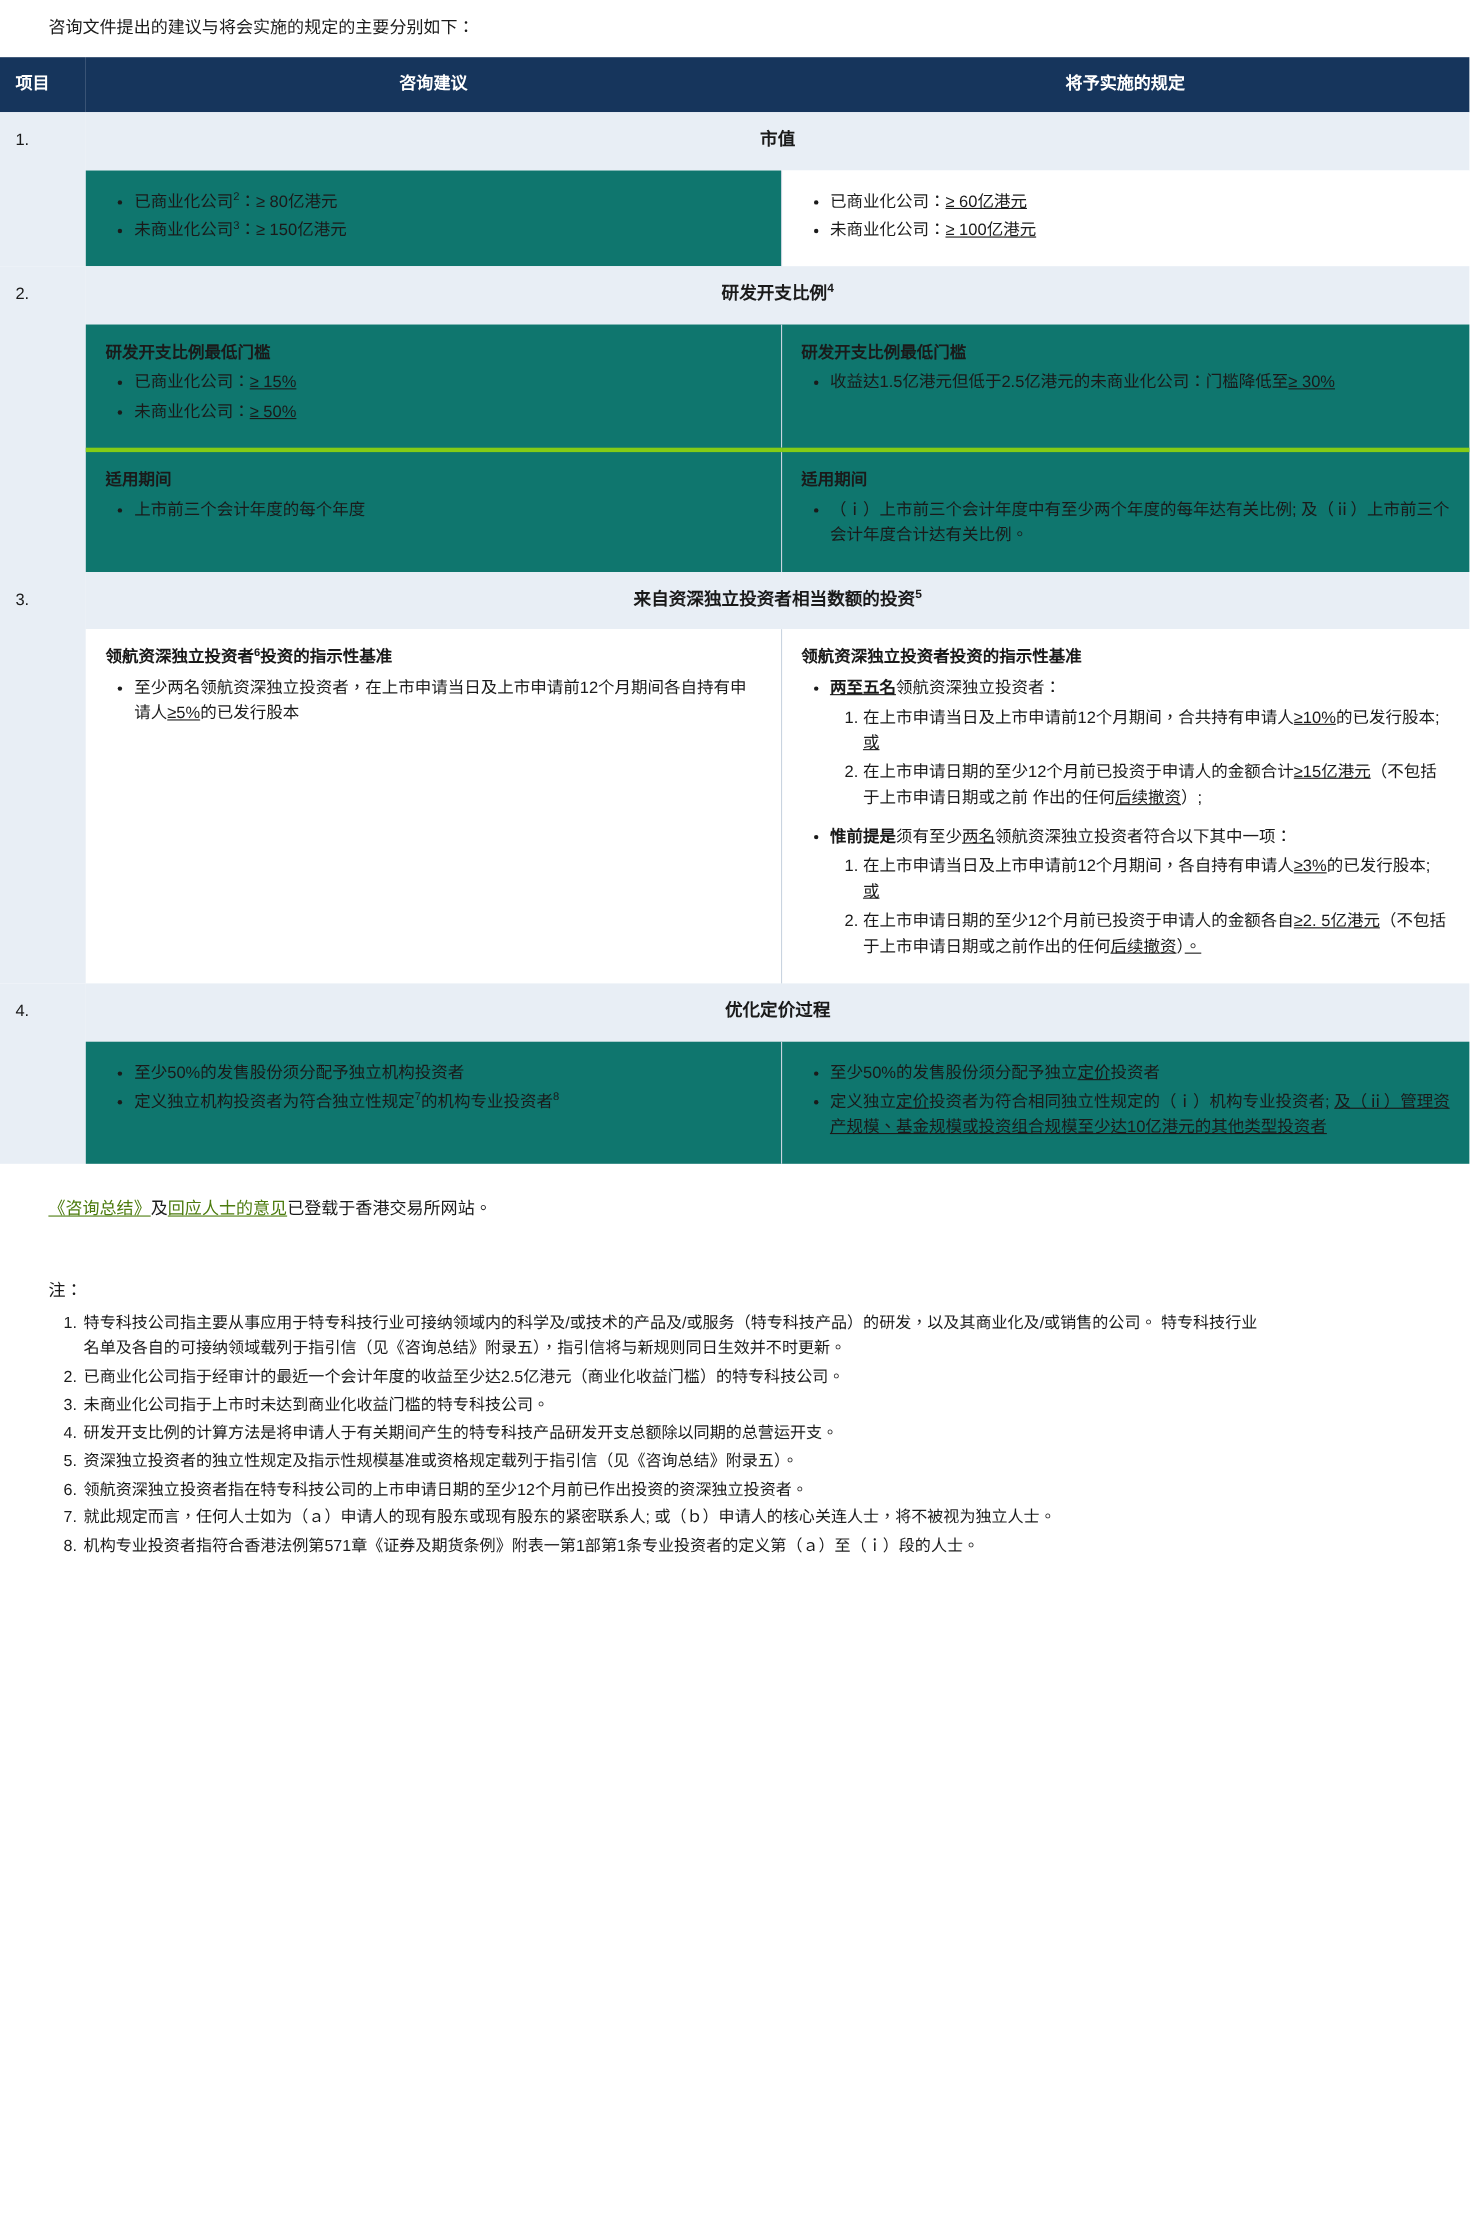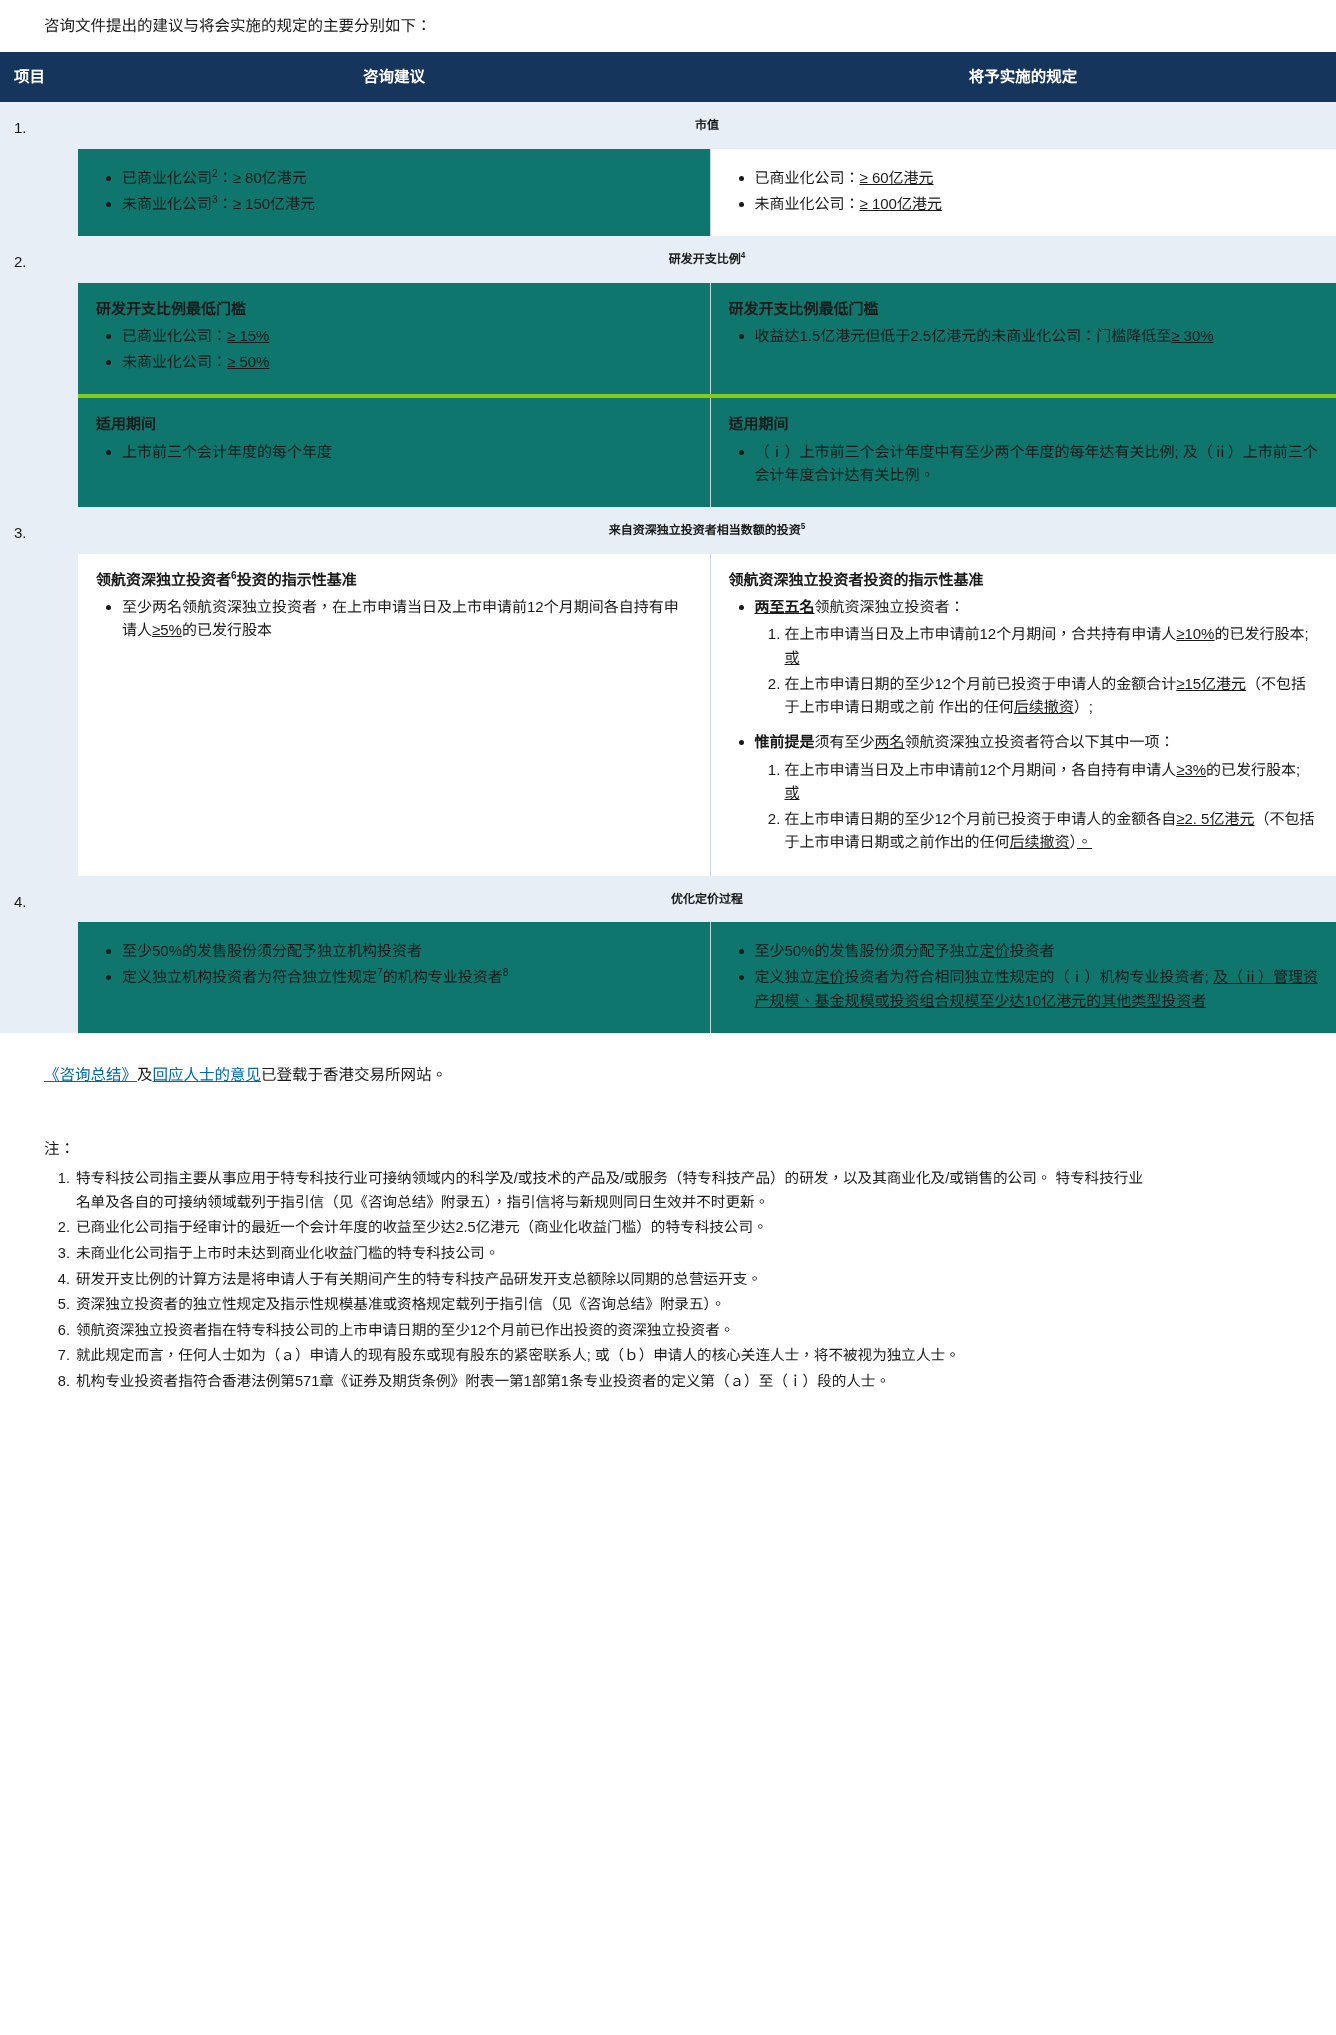--- a/index.html
+++ b/index.html
@@ -54,21 +54,21 @@
     padding: 14px 0 0 14px;
     background: #ffffff;
     vertical-align: top;
   }
   tr.band td.num { background: #e8eef5; }
 
   .sec-title {
     background: #e8eef5;
     text-align: center;
     font-weight: bold;
-    font-size: 12px;
+    font-size: 16px;
     padding: 14px 10px;
     color: #1a1a1a;
   }
   td.cell {
     padding: 14px 18px 18px 18px;
     border-left: 1px solid #c9d4e0;
   }
   td.cell.shade { background: #0f766e; }
   td.cell.white { background: #ffffff; }
   td.cell-left { border-left: none; }
@@ -92,21 +92,21 @@
   .bold { font-weight: bold; }
   sup { font-size: 0.68em; vertical-align: super; line-height: 0; }
 
   .divider-row td { border-top: 4px solid #84cc16; }
 
   .after-note {
     padding: 30px 0 0 44px;
     font-size: 15.5px;
   }
   .after-note a {
-    color: #0369a1;
+    color: #4d7c0f;
     text-decoration: underline;
     text-align: right;
   }
   .notes-wrap {
     padding: 50px 0 0 44px;
   }
   .notes-title { font-size: 15.5px; margin-bottom: 6px; }
   ol.notes {
     margin: 0;
     padding-left: 30px;

